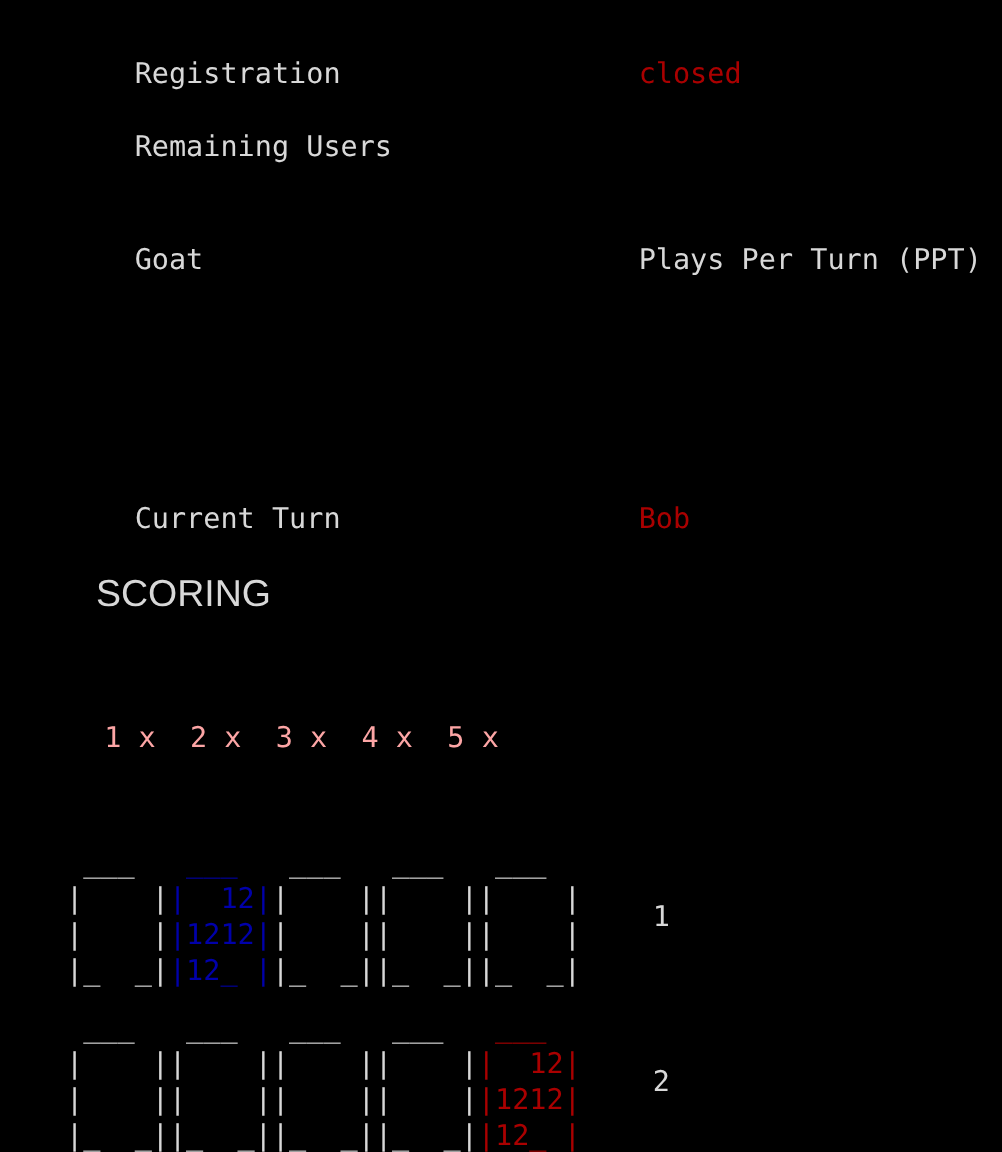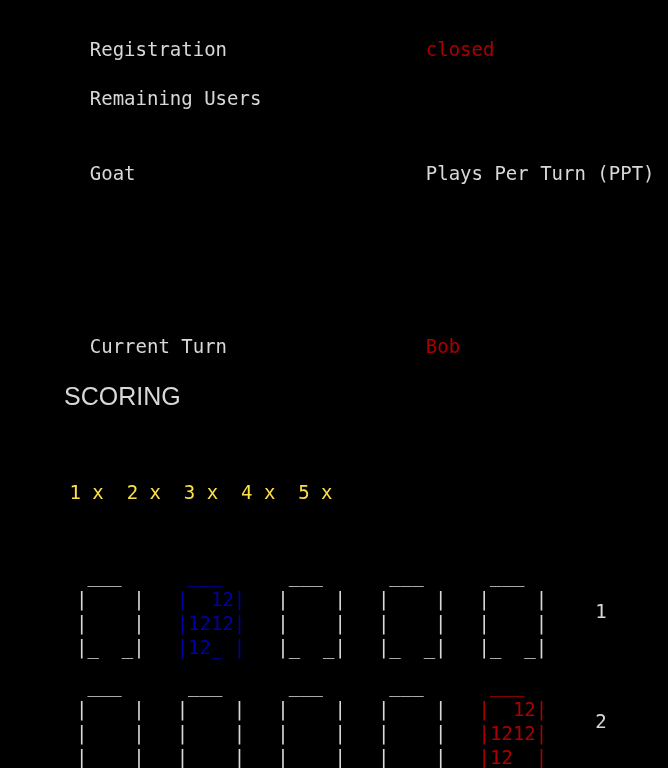--- a/index.html
+++ b/index.html
@@ -66,21 +66,21 @@
     left: 44px;
     top: 430px;
     font-family: "DejaVu Sans Mono", "Liberation Mono", monospace;
     font-size: 19px;
     line-height: 25px;
     white-space: pre;
   }
 
   .grid-header {
     white-space: pre;
-    color: #fde047;
+    color: #fca5a5;
     margin-left: 14px;
     margin-bottom: 8px;
     font-size: 19px;
     line-height: 25px;
   }
 
   .grid-row {
     display: flex;
     align-items: flex-start;
     margin-bottom: 14px;
@@ -90,21 +90,20 @@
     display: flex;
     flex-direction: row;
   }
 
   .cell {
     white-space: pre;
     font-size: 19px;
     line-height: 24px;
     color: #d8d8d8;
     font-family: "DejaVu Sans Mono", "Liberation Mono", monospace;
-    margin-left: 32px;
   }
   .cell.c-white { color: #d8d8d8; }
   .cell.c-blue  { color: #0000aa; }
   .cell.c-red   { color: #aa0000; }
 
   .row-score {
     color: #d8d8d8;
     font-size: 19px;
     line-height: 24px;
     margin-left: 48px;

